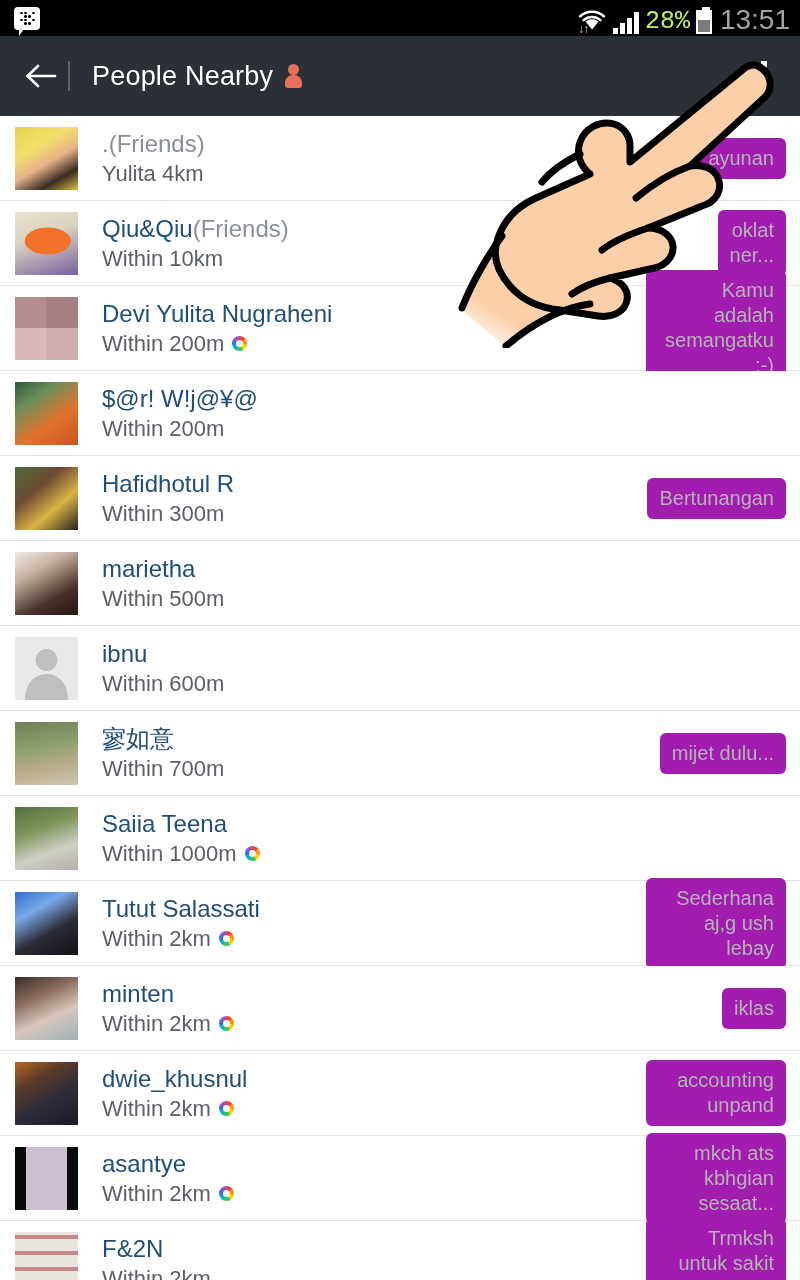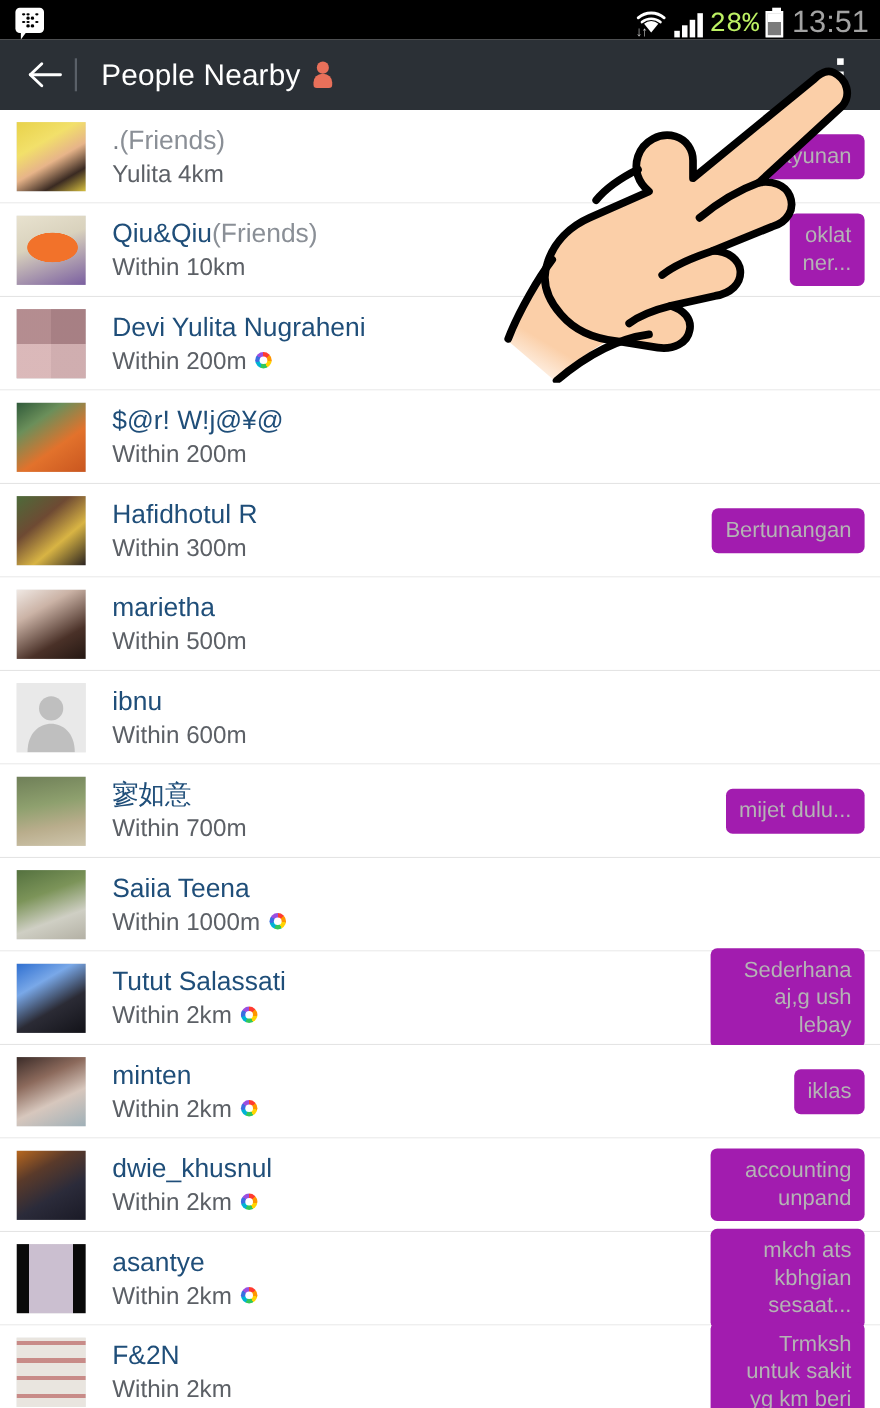--- a/index.html
+++ b/index.html
@@ -89,21 +89,21 @@
     height: 42%; background: #ffffff;
   }
   .clock {
     color: #a3a3a3; font-size: 28px; line-height: 28px;
     letter-spacing: 0px; margin-left: 2px;
   }
 
   
   .appbar {
     position: relative;
-    height: 64px;
+    height: 80px;
     background: #2b3036;
     display: flex;
     align-items: center;
     padding: 0 18px 0 20px;
   }
   .back-arrow {
     width: 42px; height: 42px;
     display: flex; align-items: center; justify-content: center;
     cursor: pointer;
   }
@@ -338,20 +338,21 @@
           <div class="art" style="background:repeating-linear-gradient(90deg,#cda6a8 0 50%,#b58e92 50% 100%)"></div>
           <div class="art" style="background:repeating-linear-gradient(0deg,rgba(230,200,200,.55) 0 50%,rgba(150,110,115,.45) 50% 100%)"></div>
         </div>
         <div class="row-text">
           <div class="name">Devi Yulita Nugraheni</div>
           <div class="sub">
             <span>Within 200m</span>
             <span class="ring"></span>
           </div>
         </div>
+        <div class="status-bubble">Kamu adalah semangatku :-)</div>
       </div>
       <div class="row">
         <div class="avatar">
           <div class="art" style="background:linear-gradient(145deg,#2f5a3a 0%,#6b8f5a 28%,#e2722c 62%,#c9561f 100%)"></div>
         </div>
         <div class="row-text">
           <div class="name">$@r! W!j@¥@</div>
           <div class="sub">
             <span>Within 200m</span>
           </div>

